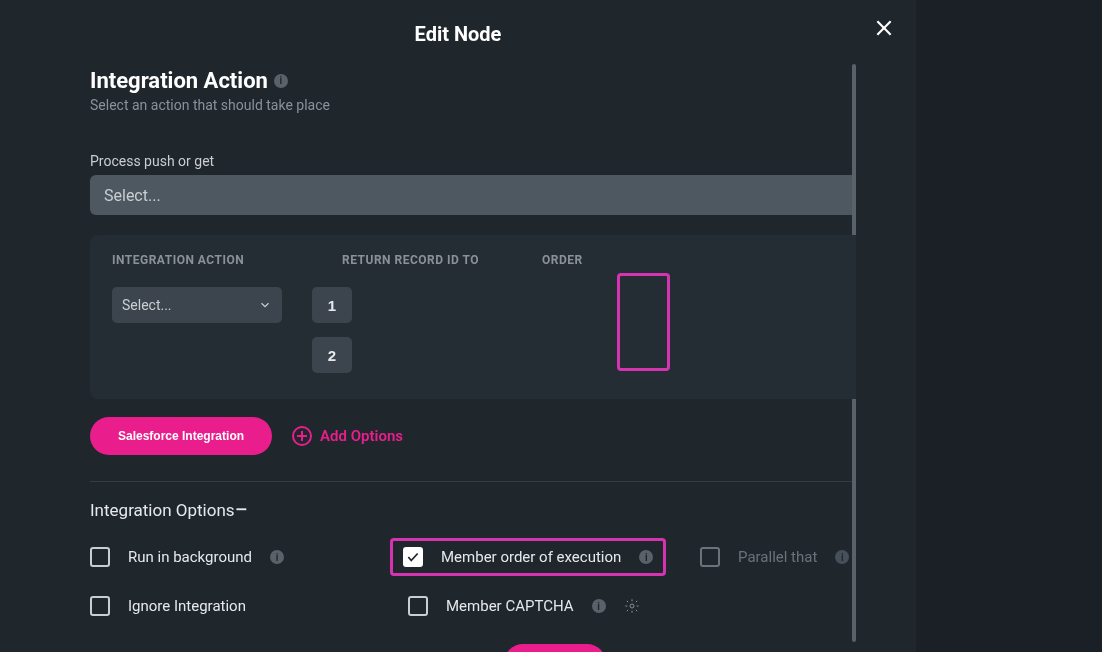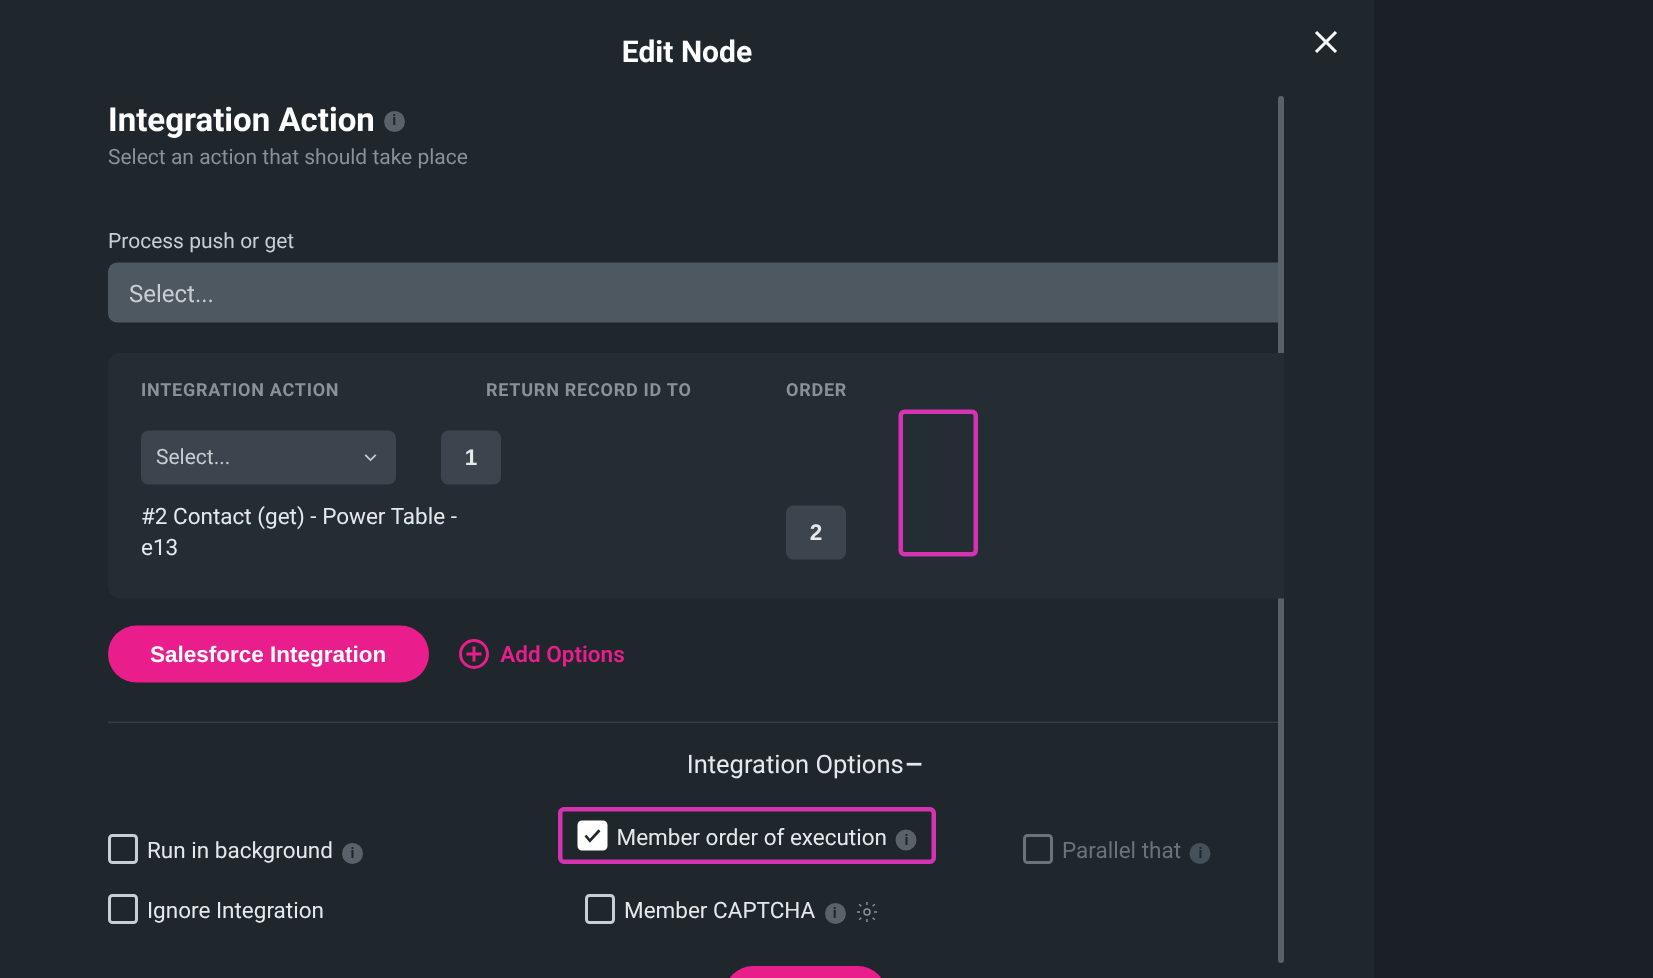--- a/index.html
+++ b/index.html
@@ -1,21 +1,21 @@
 <!DOCTYPE html>
 <html><head>
 <meta charset="utf-8">
 <style>
   html,body{margin:0;padding:0;background:#1a2025;font-family:-apple-system,BlinkMacSystemFont,"Segoe UI",Roboto,sans-serif;color:#fff;overflow:hidden}
   *{box-sizing:border-box}
   .modal{width:916px;height:652px;background:#1f262c;position:relative;display:flex;flex-direction:column}
   .close-btn{position:absolute;top:16px;right:20px;cursor:pointer;width:24px;height:24px;display:flex;align-items:center;justify-content:center}
   .close-btn svg{width:20px;height:20px;stroke:#fff;stroke-width:2.5}
   .modal-title{text-align:center;font-size:20px;font-weight:700;padding:22px 0 12px;color:#fff}
-  .body{flex:1;overflow-y:auto;padding:0 10px 0 72px;margin-right:60px;margin-top:10px}
+  .body{flex:1;overflow-y:auto;padding:0 10px 0 90px;margin-right:60px;margin-top:10px}
   .body::-webkit-scrollbar{width:6px}
   .body::-webkit-scrollbar-thumb{background:#5a6269;border-radius:3px}
   .body::-webkit-scrollbar-track{background:transparent}
   .section-title{font-size:22px;font-weight:700;color:#fff;margin:0 0 4px;display:flex;align-items:center;gap:6px}
   .info-badge{display:inline-flex;align-items:center;justify-content:center;width:14px;height:14px;border-radius:50%;background:#5a6269;color:#1f262c;font-size:10px;font-weight:700;font-style:normal;cursor:default}
   .section-sub{font-size:14px;color:#8a9199;margin:0 0 40px}
   .field-label{font-size:14px;color:#c9ced3;margin-bottom:6px}
   .select-wide{background:#4e5860;border:none;border-radius:6px;height:40px;display:flex;align-items:center;justify-content:space-between;padding:0 14px;color:#c9ced3;cursor:pointer;width:930px;font-size:16px}
   .chev{width:14px;height:14px;stroke:#c9ced3;stroke-width:2;fill:none}
   .table-card{background:#252d34;border-radius:8px;margin-top:20px;padding:18px 22px;width:930px}
@@ -29,32 +29,32 @@
   .cell-action{width:230px;font-size:15px;color:#e6e9ec;line-height:1.4;padding-right:10px}
   .cell-return{width:200px}
   .select-small{background:#3c454d;border:none;border-radius:5px;height:36px;display:flex;align-items:center;justify-content:space-between;padding:0 10px;color:#c9ced3;cursor:pointer;width:170px;font-size:14px}
   .cell-order{width:60px}
   .order-input{background:#3c454d;border:none;border-radius:5px;height:36px;width:40px;text-align:center;color:#e6e9ec;font-size:15px;font-weight:600}
   .cell-spacer{flex:1}
   .cell-del{width:30px;display:flex;justify-content:center}
   .del-btn{width:22px;height:22px;border:2px solid #c9ced3;border-radius:50%;display:flex;align-items:center;justify-content:center;cursor:pointer}
   .del-btn::before{content:"";width:10px;height:2px;background:#c9ced3}
   .actions-row{display:flex;align-items:center;gap:20px;margin-top:18px}
-  .pill-btn{background:#e91e8c;border:none;border-radius:20px;height:38px;padding:0 28px;color:#fff;font-size:15px;font-weight:700;cursor:pointer}
+  .pill-btn{background:#e91e8c;border:none;border-radius:20px;height:38px;padding:0 28px;color:#fff;font-size:12px;font-weight:700;cursor:pointer}
   .link-btn{display:flex;align-items:center;gap:8px;color:#e91e8c;font-size:15px;font-weight:600;cursor:pointer}
   .plus-circle{width:20px;height:20px;border:2px solid #e91e8c;border-radius:50%;display:flex;align-items:center;justify-content:center;position:relative}
   .plus-circle::before,.plus-circle::after{content:"";position:absolute;background:#e91e8c}
   .plus-circle::before{width:10px;height:2px}
   .plus-circle::after{width:2px;height:10px}
   .divider{border:none;border-top:1px solid #353d44;margin:26px 0 16px;width:930px}
-  .opts-head{display:flex;justify-content:center;align-items:center;width:930px;margin-bottom:16px}
+  .opts-head{display:flex;justify-content:flex-start;align-items:center;width:930px;margin-bottom:16px}
   .opts-title{font-size:17px;color:#e6e9ec}
   .collapse-icon{font-size:24px;color:#e6e9ec;cursor:pointer;line-height:1}
   .opts-grid{display:grid;grid-template-columns:290px 300px 260px;row-gap:20px;column-gap:10px;width:930px}
-  .check-item{display:flex;align-items:flex-end;gap:6px;font-size:15px;color:#e6e9ec}
+  .check-item{display:flex;align-items:center;gap:18px;font-size:15px;color:#e6e9ec}
   .check-item.disabled{color:#6b737a}
   .checkbox{width:20px;height:20px;border:2px solid #c9ced3;border-radius:3px;display:flex;align-items:center;justify-content:center;cursor:pointer;flex-shrink:0}
   .checkbox.checked{background:#fff;border-color:#fff}
   .checkbox.checked svg{width:14px;height:14px;stroke:#1f262c;stroke-width:3;fill:none}
   .gear-icon{width:16px;height:16px;stroke:#8a9199;fill:none;stroke-width:1.5;cursor:pointer}
   .highlight-box{border:3px solid #d633b3;border-radius:4px;padding:6px 10px;display:inline-flex}
   .highlight-order{position:absolute;border:3px solid #d633b3;border-radius:4px;pointer-events:none}
   .next-row{display:flex;justify-content:center;margin-top:28px;margin-bottom:20px;width:930px}
   .table-wrap{position:relative}
   .scroll-edge{position:absolute;top:64px;right:60px;bottom:10px;width:4px;background:#5a6269;border-radius:2px}
@@ -113,21 +113,20 @@
           <div class="cell-order">
             <input class="order-input" value="1" style="">
           </div>
           <div class="cell-spacer"></div>
           <div class="cell-del">
               <div class="del-btn"></div>
             </div>
         </div>
 
         <div class="table-row">
-          <div class="cell-action">#2 Contact (get) - Power Table - e13</div>
           <div class="cell-return"></div>
           <div class="cell-order">
             <input class="order-input" value="2" style="">
           </div>
           <div class="cell-spacer"></div>
           <div class="cell-del">
               <div class="del-btn"></div>
             </div>
         </div>
       </div>

